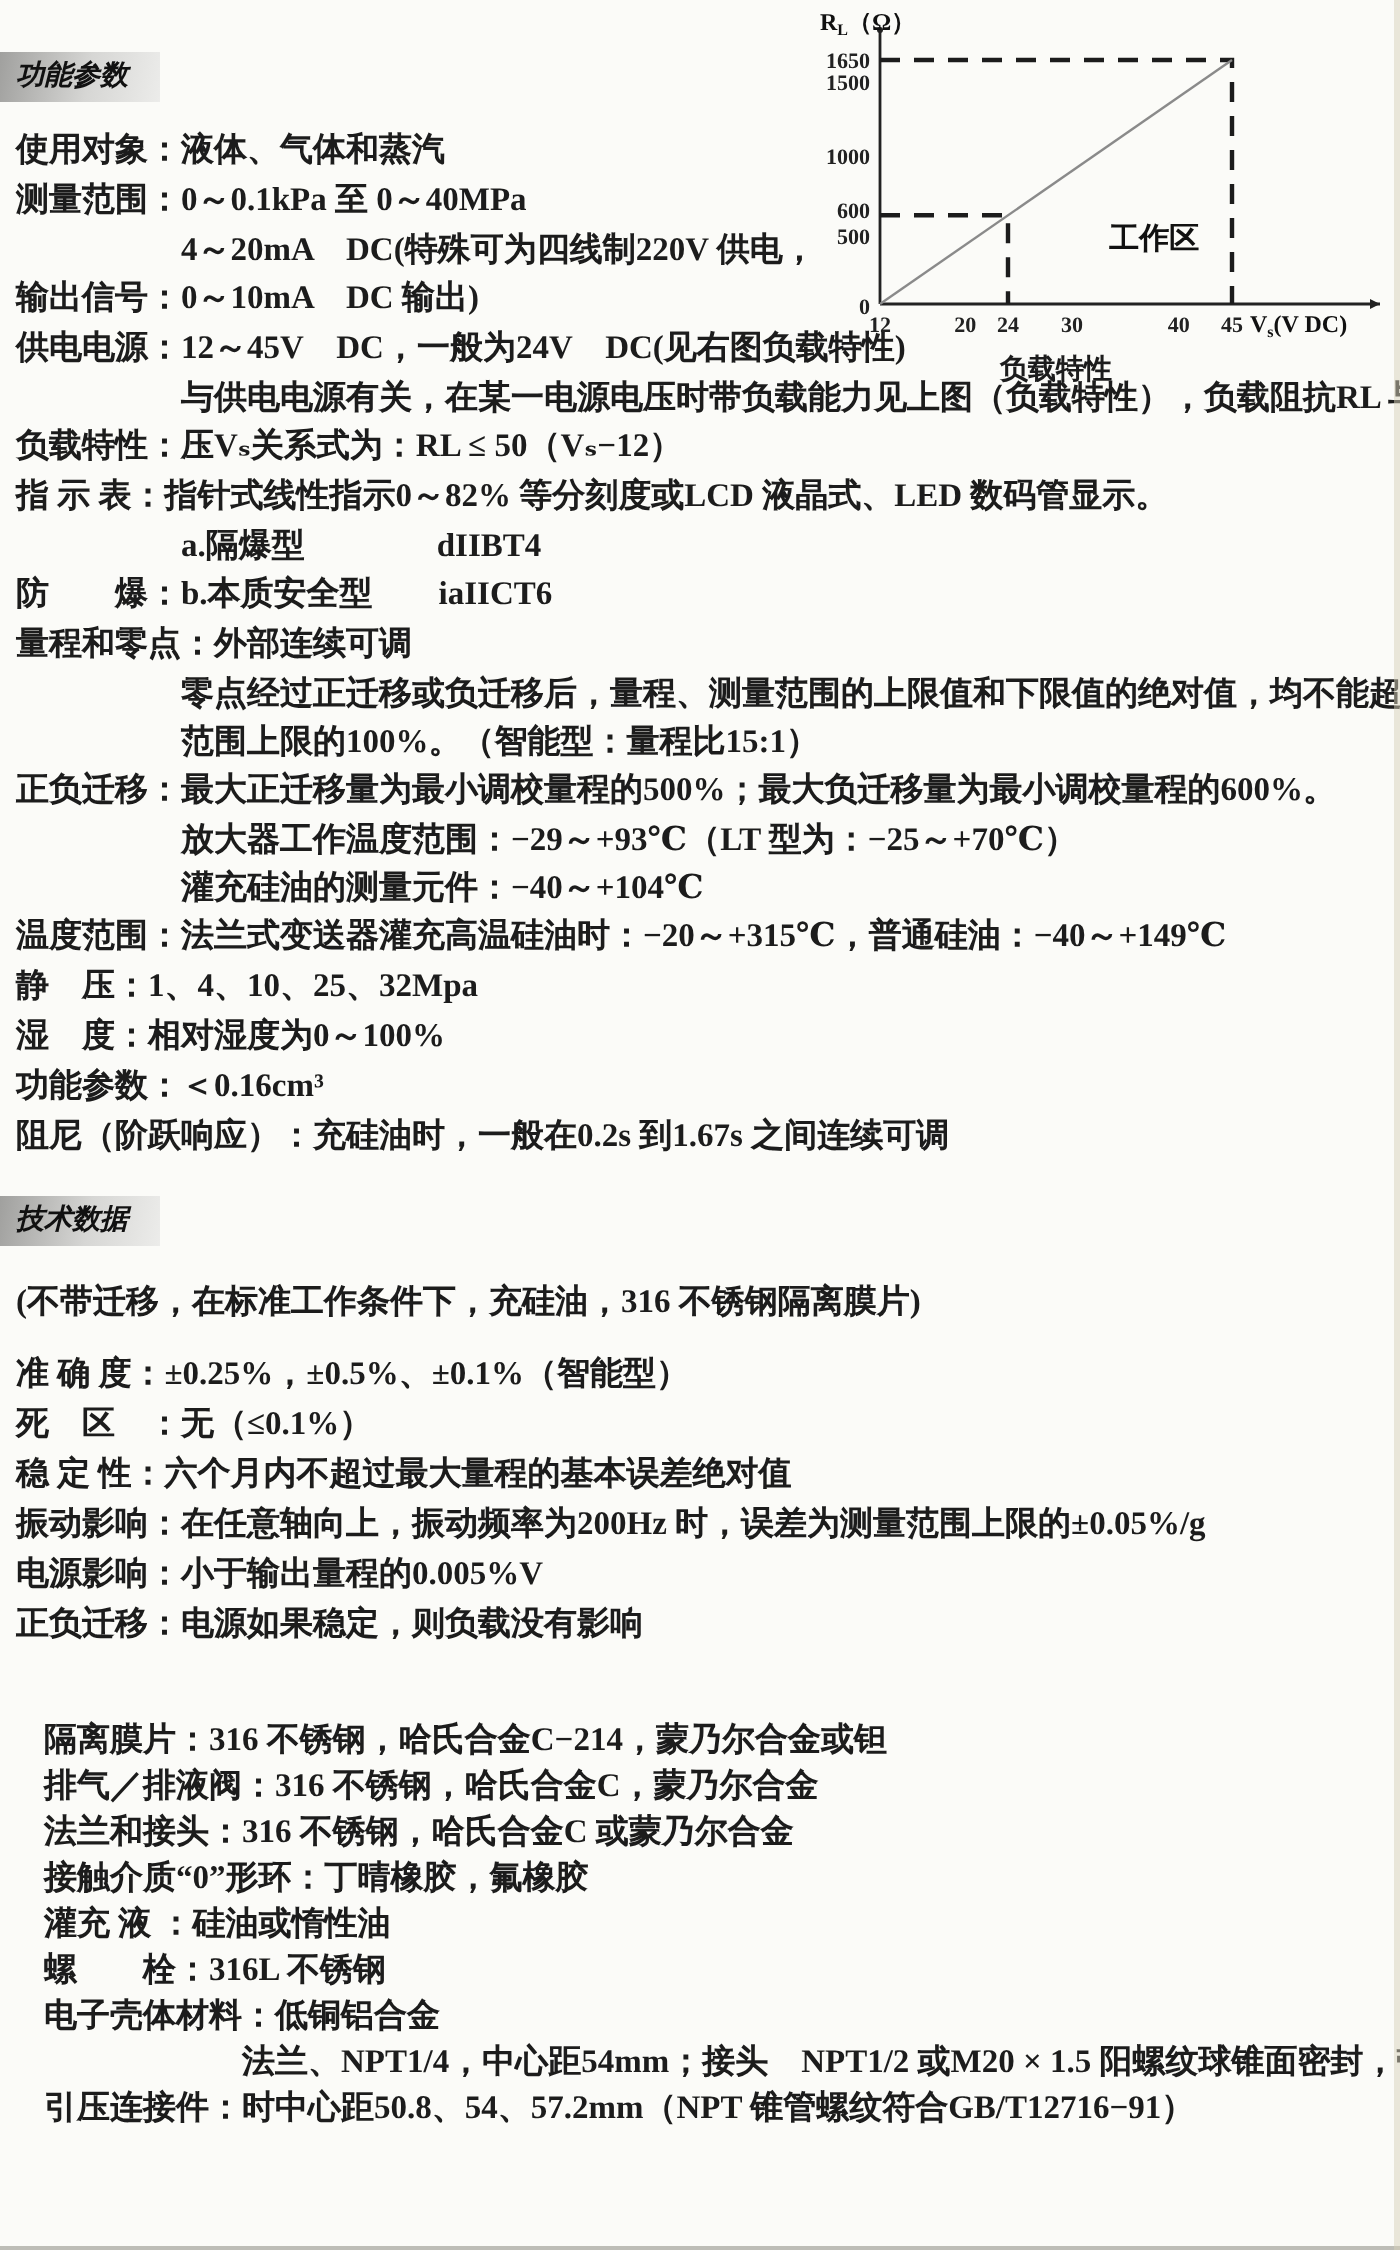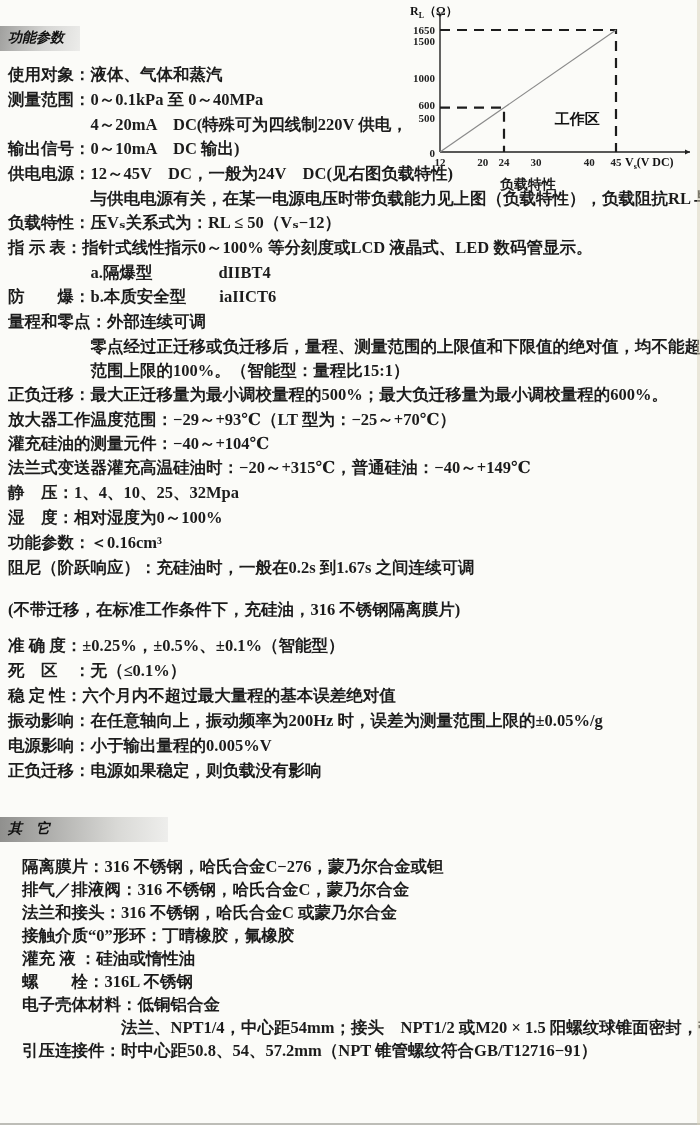--- a/index.html
+++ b/index.html
@@ -105,21 +105,21 @@
         <div class="row">
     <span class="lbl">负载特性：</span>
     <span class="val">
             <span class="ln">与供电电源有关，在某一电源电压时带负载能力见上图（负载特性），负载阻抗RL 与电源电</span>
             <span class="ln">压Vₛ关系式为：RL ≤ 50（Vₛ−12）</span>
           </span>
   </div>
         <div class="row">
     <span class="lbl">指 示 表：</span>
     <span class="val">
-            <span class="ln">指针式线性指示0～100% 等分刻度或LCD 液晶式、LED 数码管显示。</span>
+            <span class="ln">指针式线性指示0～82% 等分刻度或LCD 液晶式、LED 数码管显示。</span>
           </span>
   </div>
         <div class="row">
     <span class="lbl">防　　爆：</span>
     <span class="val">
             <span class="ln">a.隔爆型　　　　dIIBT4</span>
             <span class="ln">b.本质安全型　　iaIICT6</span>
           </span>
   </div>
         <div class="row">
@@ -130,20 +130,21 @@
   </div>
         <div class="row">
     <span class="lbl">正负迁移：</span>
     <span class="val">
             <span class="ln">零点经过正迁移或负迁移后，量程、测量范围的上限值和下限值的绝对值，均不能超过测量</span>
             <span class="ln">范围上限的100%。（智能型：量程比15:1）</span>
             <span class="ln">最大正迁移量为最小调校量程的500%；最大负迁移量为最小调校量程的600%。</span>
           </span>
   </div>
         <div class="row">
+    <span class="lbl">温度范围：</span>
     <span class="val">
             <span class="ln">放大器工作温度范围：−29～+93℃（LT 型为：−25～+70℃）</span>
             <span class="ln">灌充硅油的测量元件：−40～+104℃</span>
             <span class="ln">法兰式变送器灌充高温硅油时：−20～+315℃，普通硅油：−40～+149℃</span>
           </span>
   </div>
         <div class="row">
     <span class="lbl">静　压：</span>
     <span class="val">
             <span class="ln">1、4、10、25、32Mpa</span>
@@ -164,20 +165,21 @@
         <div class="row">
     <span class="lbl">阻尼（阶跃响应）：</span>
     <span class="val">
             <span class="ln">充硅油时，一般在0.2s 到1.67s 之间连续可调</span>
           </span>
   </div>
       </div>
   </section>
 
   <section class="sec-tech">
+    <h2 class="sec-title">技术数据</h2>
     <p class="intro">(不带迁移，在标准工作条件下，充硅油，316 不锈钢隔离膜片)</p>
     <div class="rows">
         <div class="row">
     <span class="lbl">准 确 度：</span>
     <span class="val">
             <span class="ln">±0.25%，±0.5%、±0.1%（智能型）</span>
           </span>
   </div>
         <div class="row">
     <span class="lbl">死　区　：</span>
@@ -206,26 +208,25 @@
         <div class="row">
     <span class="lbl">正负迁移：</span>
     <span class="val">
             <span class="ln">电源如果稳定，则负载没有影响</span>
           </span>
   </div>
       </div>
   </section>
 
   <section class="sec-others">
-    <h2 class="sec-title wide">其　它</h2>
     <div class="rows">
         <div class="row">
     <span class="lbl">隔离膜片：</span>
     <span class="val">
-            <span class="ln">316 不锈钢，哈氏合金C−276，蒙乃尔合金或钽</span>
+            <span class="ln">316 不锈钢，哈氏合金C−214，蒙乃尔合金或钽</span>
           </span>
   </div>
         <div class="row">
     <span class="lbl">排气／排液阀：</span>
     <span class="val">
             <span class="ln">316 不锈钢，哈氏合金C，蒙乃尔合金</span>
           </span>
   </div>
         <div class="row">
     <span class="lbl">法兰和接头：</span>

